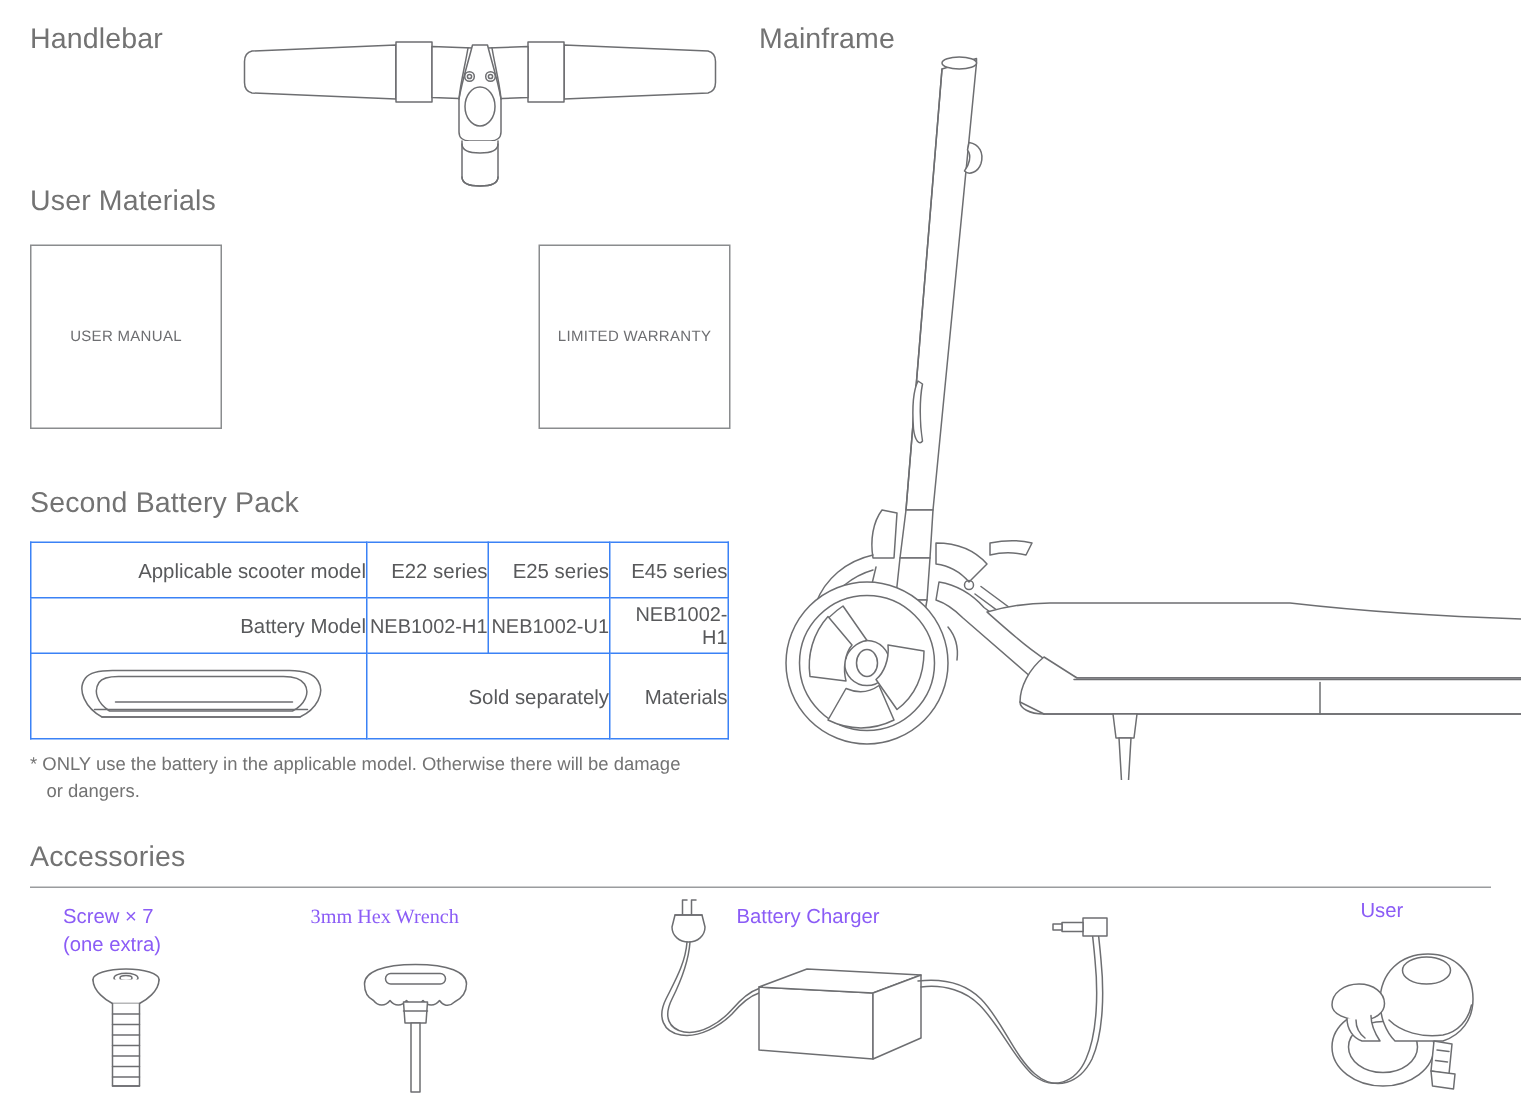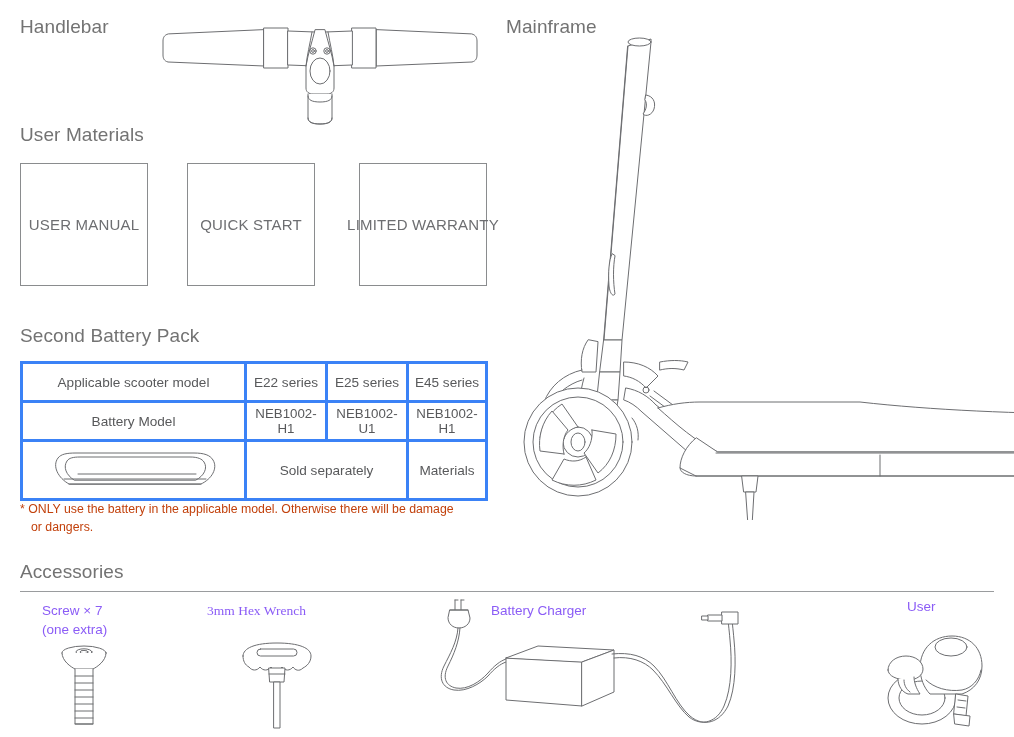--- a/index.html
+++ b/index.html
@@ -26,37 +26,37 @@
   
   .section-heading {
     position: absolute;
     font-size: 19px;
     font-weight: 400;
     color: #737373;
     letter-spacing: 0.1px;
     white-space: nowrap;
   }
   .doc-label {
-    font-size: 15px;
+    font-size: 10px;
     color: #6d6e71;
     letter-spacing: 0.2px;
     white-space: nowrap;
   }
   .acc-label {
     position: absolute;
     font-size: 13.5px;
     color: #8b5cf6;
     line-height: 19px;
     white-space: nowrap;
   }
   .footnote {
     position: absolute;
     font-size: 12.3px;
     line-height: 18px;
-    color: #c2410c;
+    color: #737373;
     width: 480px;
   }
   .footnote .fn-indent { display: block; padding-left: 11px; }
 
   
   #handlebar-heading { left: 20px; top: 16px; }
   #handlebar-art {
     position: absolute;
     left: 160px;
     top: 8px;
@@ -103,24 +103,24 @@
   #battery-heading { left: 20px; top: 325px; }
   #battery-table {
     position: absolute;
     left: 20px;
     top: 361px;
     width: 465px;
     border-collapse: collapse;
     table-layout: fixed;
   }
   #battery-table td {
-    border: 3px solid #3b82f6;
+    border: 1px solid #3b82f6;
     font-size: 13.6px;
     color: #58595b;
-    text-align: center;
+    text-align: right;
     padding: 0;
     height: 36px;
     vertical-align: middle;
   }
   #battery-table td.model-name { font-size: 13.3px; }
   #battery-table tr.row-art td { height: 56px; margin-left: 33px; }
   .col-label  { width: 224px; }
   .col-e22    { width: 81px; }
   .col-e25    { width: 81px; }
   .col-e45    { width: 79px; }
@@ -265,23 +265,20 @@
 
       <rect x="524" y="428" width="68" height="10" rx="5" class="fillw"></rect>
     </g>
   </svg>
 
   <div class="section-heading" id="user-materials-heading">User Materials</div>
 
   <div id="user-materials-row">
     <div class="doc-box b1">
       <span class="doc-label">USER MANUAL</span>
-    </div>
-    <div class="doc-box b2">
-      <span class="doc-label">QUICK START</span>
     </div>
     <div class="doc-box b3">
       <span class="doc-label">LIMITED WARRANTY</span>
     </div>
   </div>
 
   <div class="section-heading" id="battery-heading">Second Battery Pack</div>
 
   <table id="battery-table">
     <colgroup>

